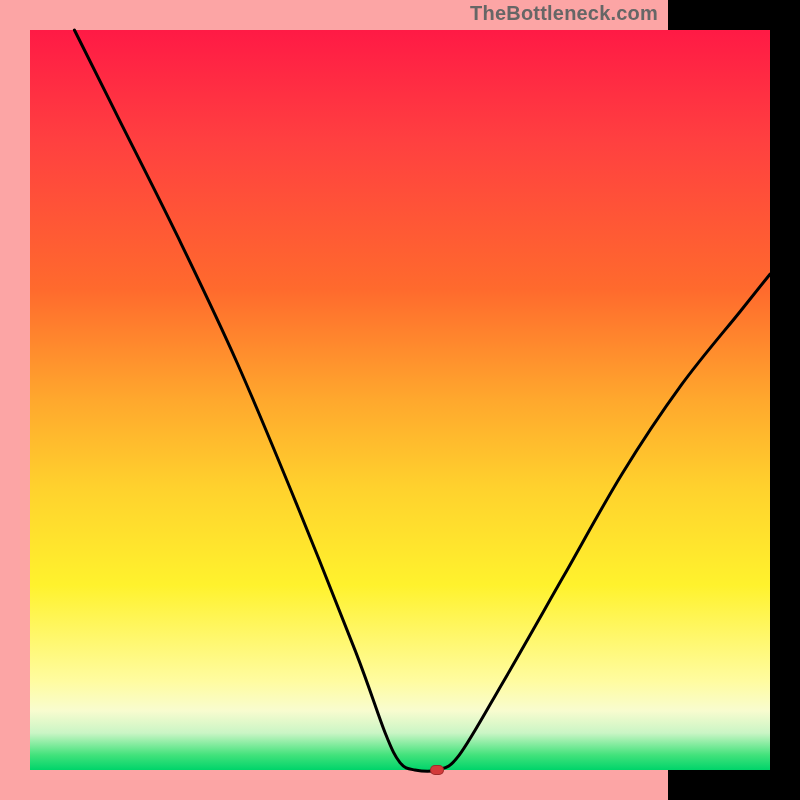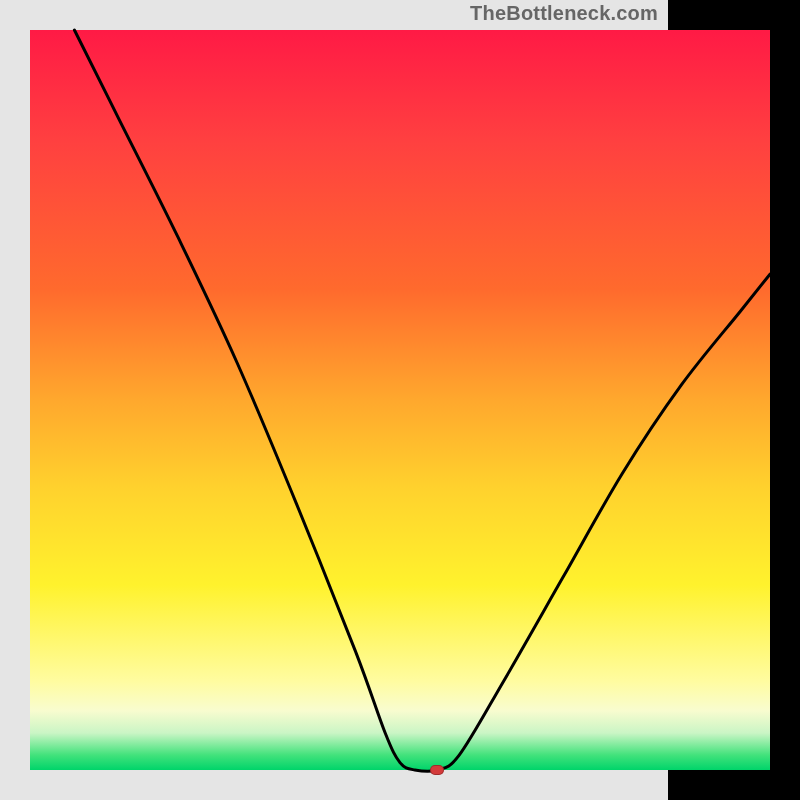--- a/index.html
+++ b/index.html
@@ -8,21 +8,21 @@
     width: 800px;
     height: 800px;
     background: #000;
     font-family: Arial, Helvetica, sans-serif;
     overflow: hidden;
   }
   .frame {
     position: relative;
     width: 668px;
     height: 800px;
-    background: #e5e5e5;
+    background: #fca5a5;
   }
   .watermark {
     position: absolute;
     top: 2px;
     right: 10px;
     color: #666;
     font-size: 20px;
     font-weight: 600;
     letter-spacing: 0.2px;
     z-index: 10;

